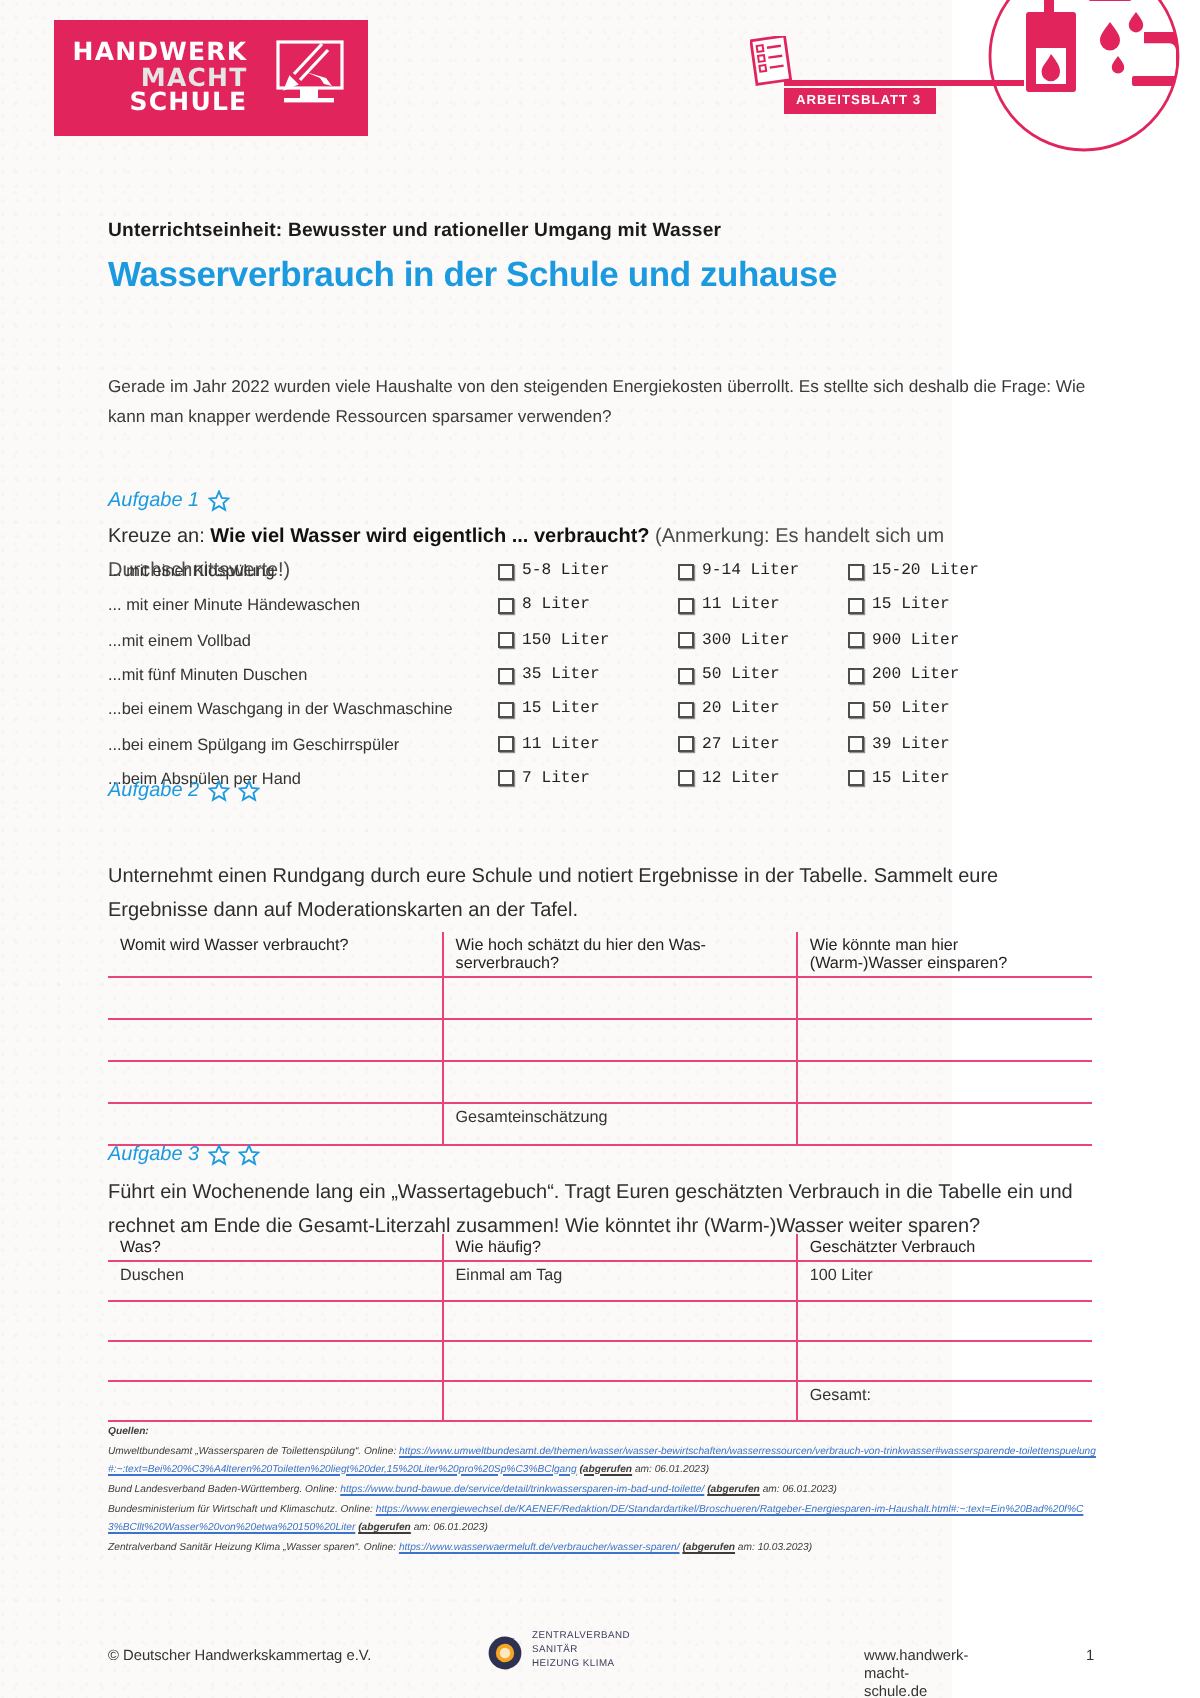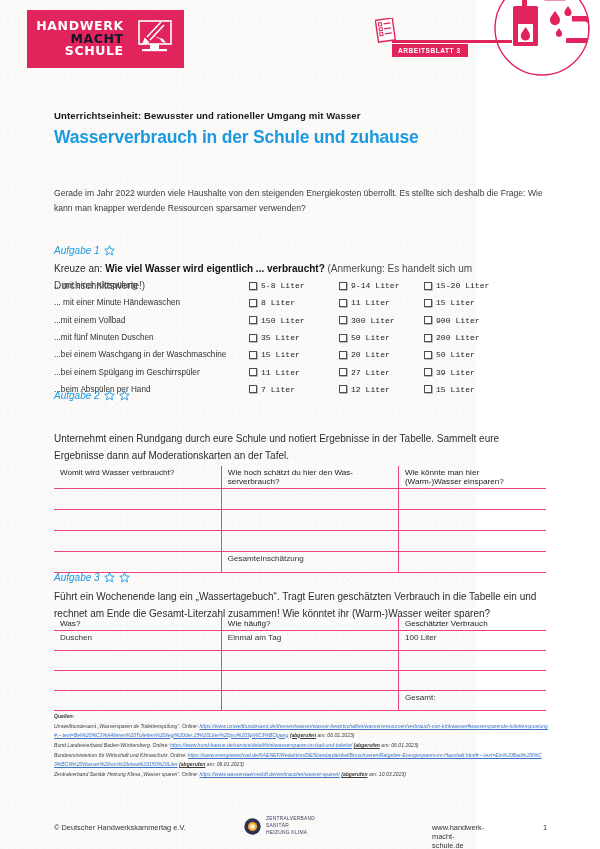--- a/index.html
+++ b/index.html
@@ -45,21 +45,21 @@
     align-items: flex-end;
     line-height: 1.0;
   }
   .hms-words span {
     color: #ffffff;
     font-weight: bold;
     font-size: 12.5px;
     letter-spacing: 0.6px;
     font-family: "DejaVu Sans", sans-serif;
   }
-  .hms-words span.ghost { color: #0f172a; }
+  .hms-words span.ghost { color: #e5e5e5; }
   .hms-mark { width: 44px; height: 40px; }
 
   .ab-badge {
     position: absolute;
     left: 392px;
     top: 44px;
     background: #e1245c;
     color: #ffffff;
     font-size: 6.6px;
     font-weight: bold;

